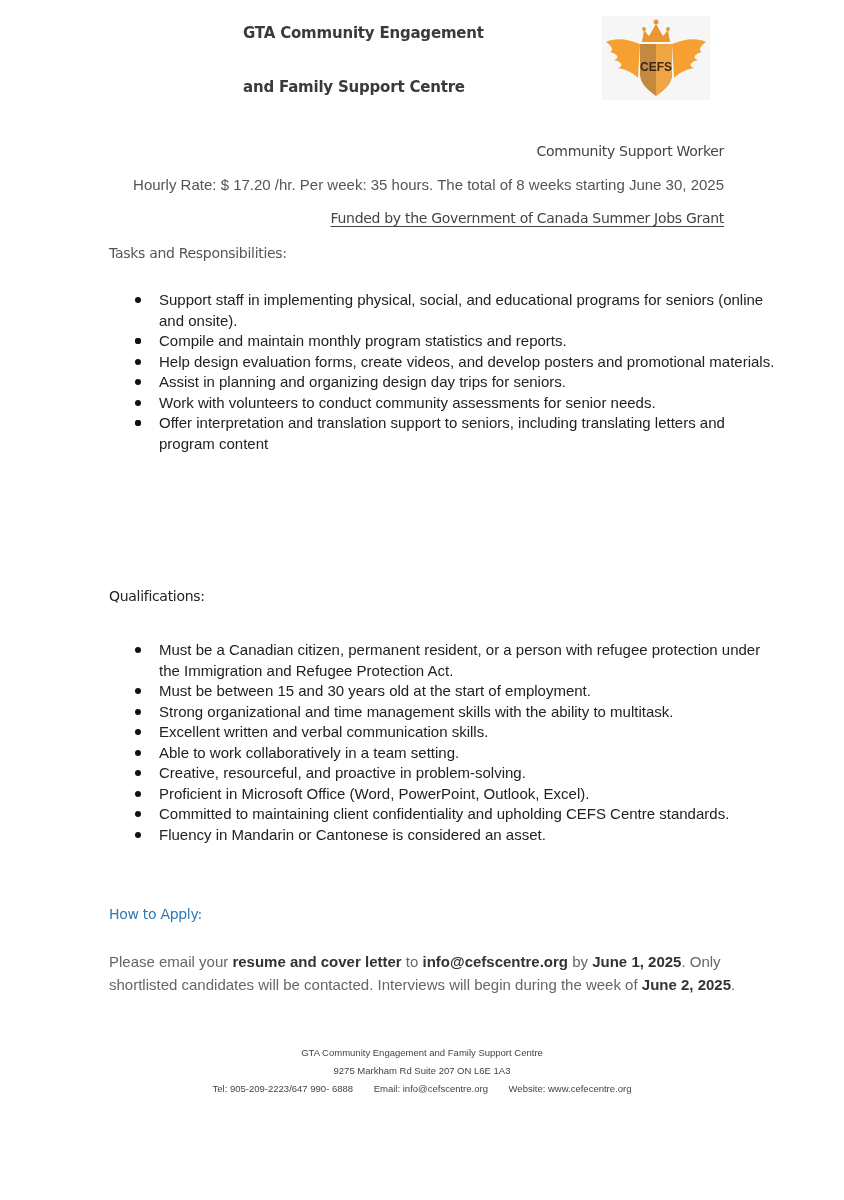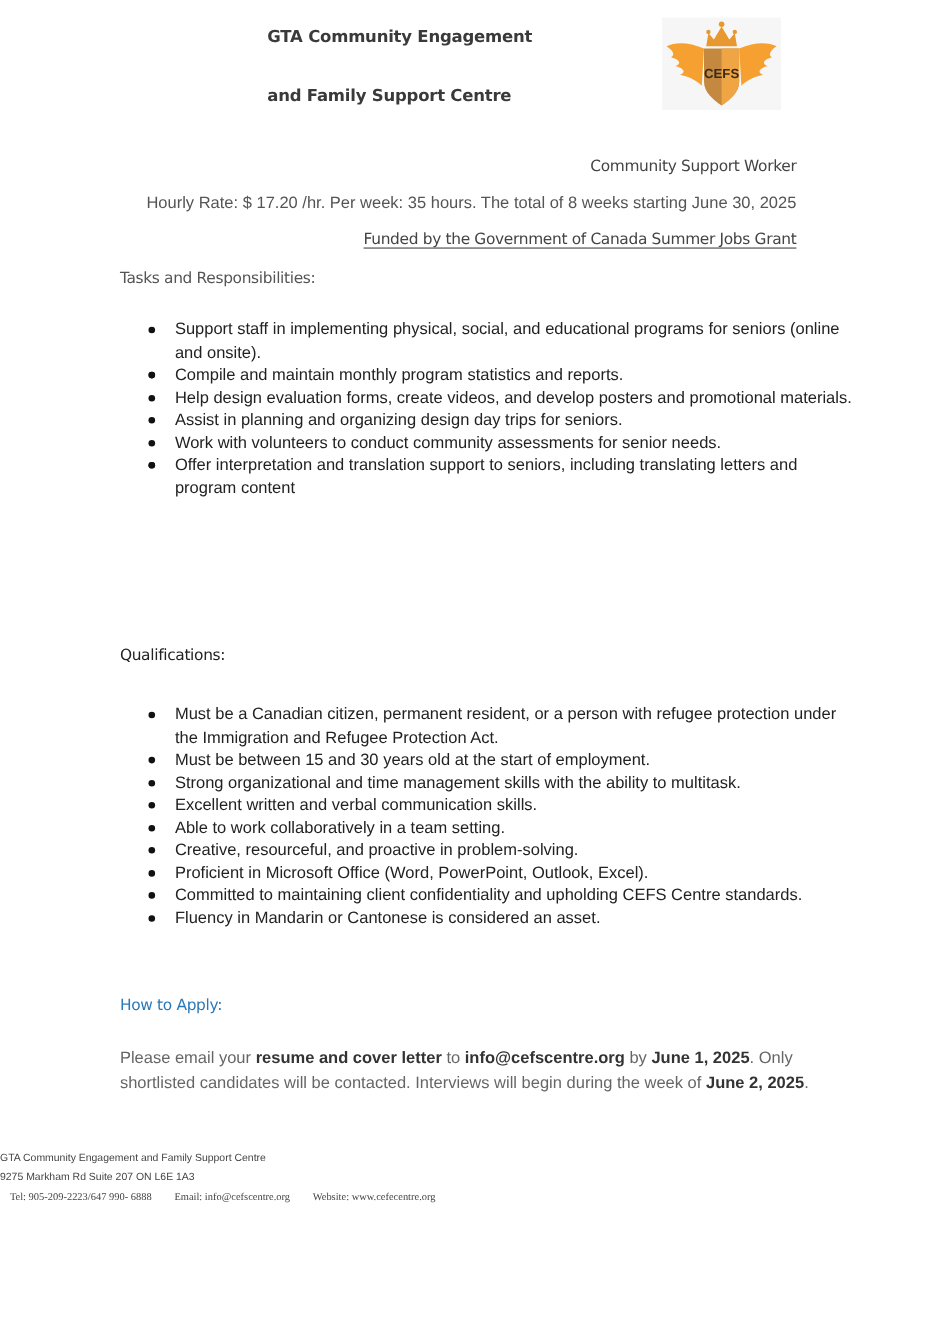--- a/index.html
+++ b/index.html
@@ -25,25 +25,25 @@
                font-size: 15px; color: #222; line-height: 20.5px; }
   ul.bullets li { position: relative; padding-left: 26px; }
   ul.bullets li .dot { position: absolute; left: 2px; top: 7px; width: 6px; height: 6px;
                        border-radius: 50%; background: #111; }
   .tasks-list { left: 133px; top: 290px; width: 650px; }
   .qual-list { left: 133px; top: 640px; width: 650px; }
   .qual-list li .dot { width: 5px; height: 5px; top: 8px; }
   .apply-text { position: absolute; left: 109px; top: 951px; width: 640px; font-size: 15px;
                 color: #666; line-height: 22.5px; }
   .apply-text b { color: #333; font-weight: bold; }
-  .footer { position: absolute; left: 0; width: 844px; text-align: left; font-size: 9.5px; color: #444; }
+  .footer { position: absolute; left: 0; width: 844px; text-align: center; font-size: 9.5px; color: #444; }
   .foot1 { top: 1047px; }
   .foot2 { top: 1065px; }
   .foot3 { top: 1083px; }
-  .foot3 span { margin: 0 9px; font-family: Liberation Serif, serif; }
+  .foot3 span { margin: 0 9px; }
 </style>
 </head>
 <body>
 
 <div class="org-title org-line1">GTA Community Engagement</div>
 <div class="org-title org-line2">and Family Support Centre</div>
 
 <div class="logo">
   <svg width="108" height="84" viewBox="0 0 108 84">
 

